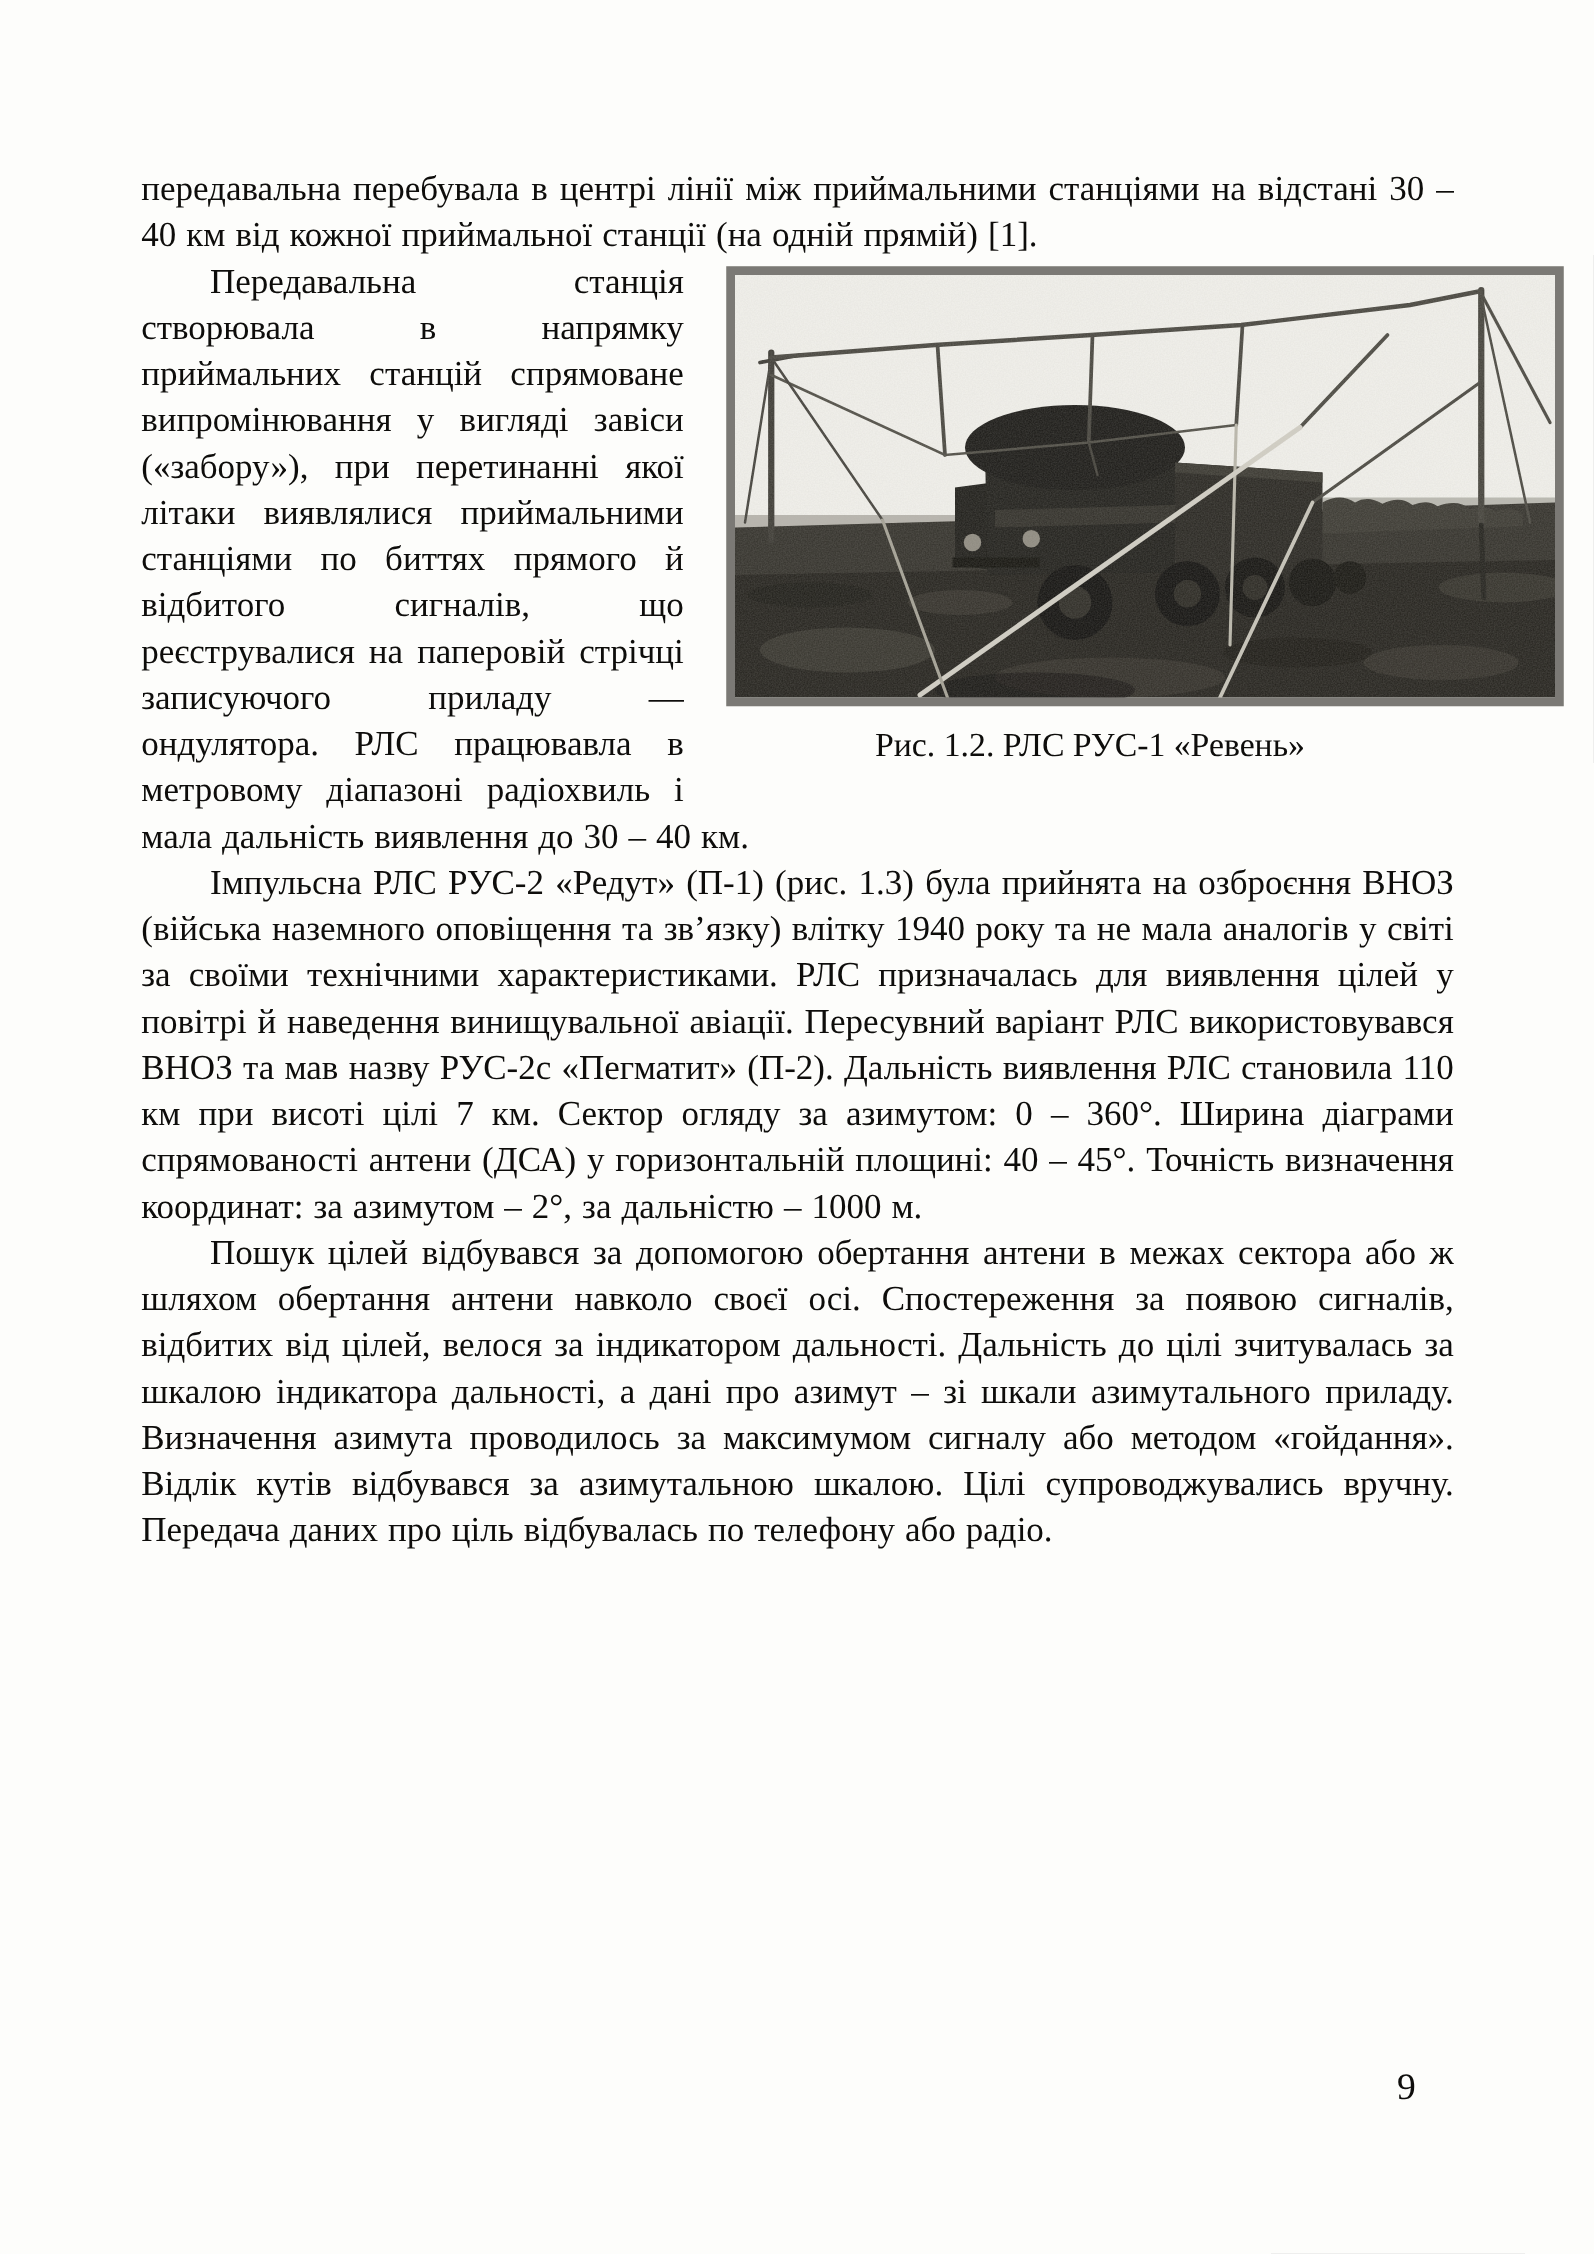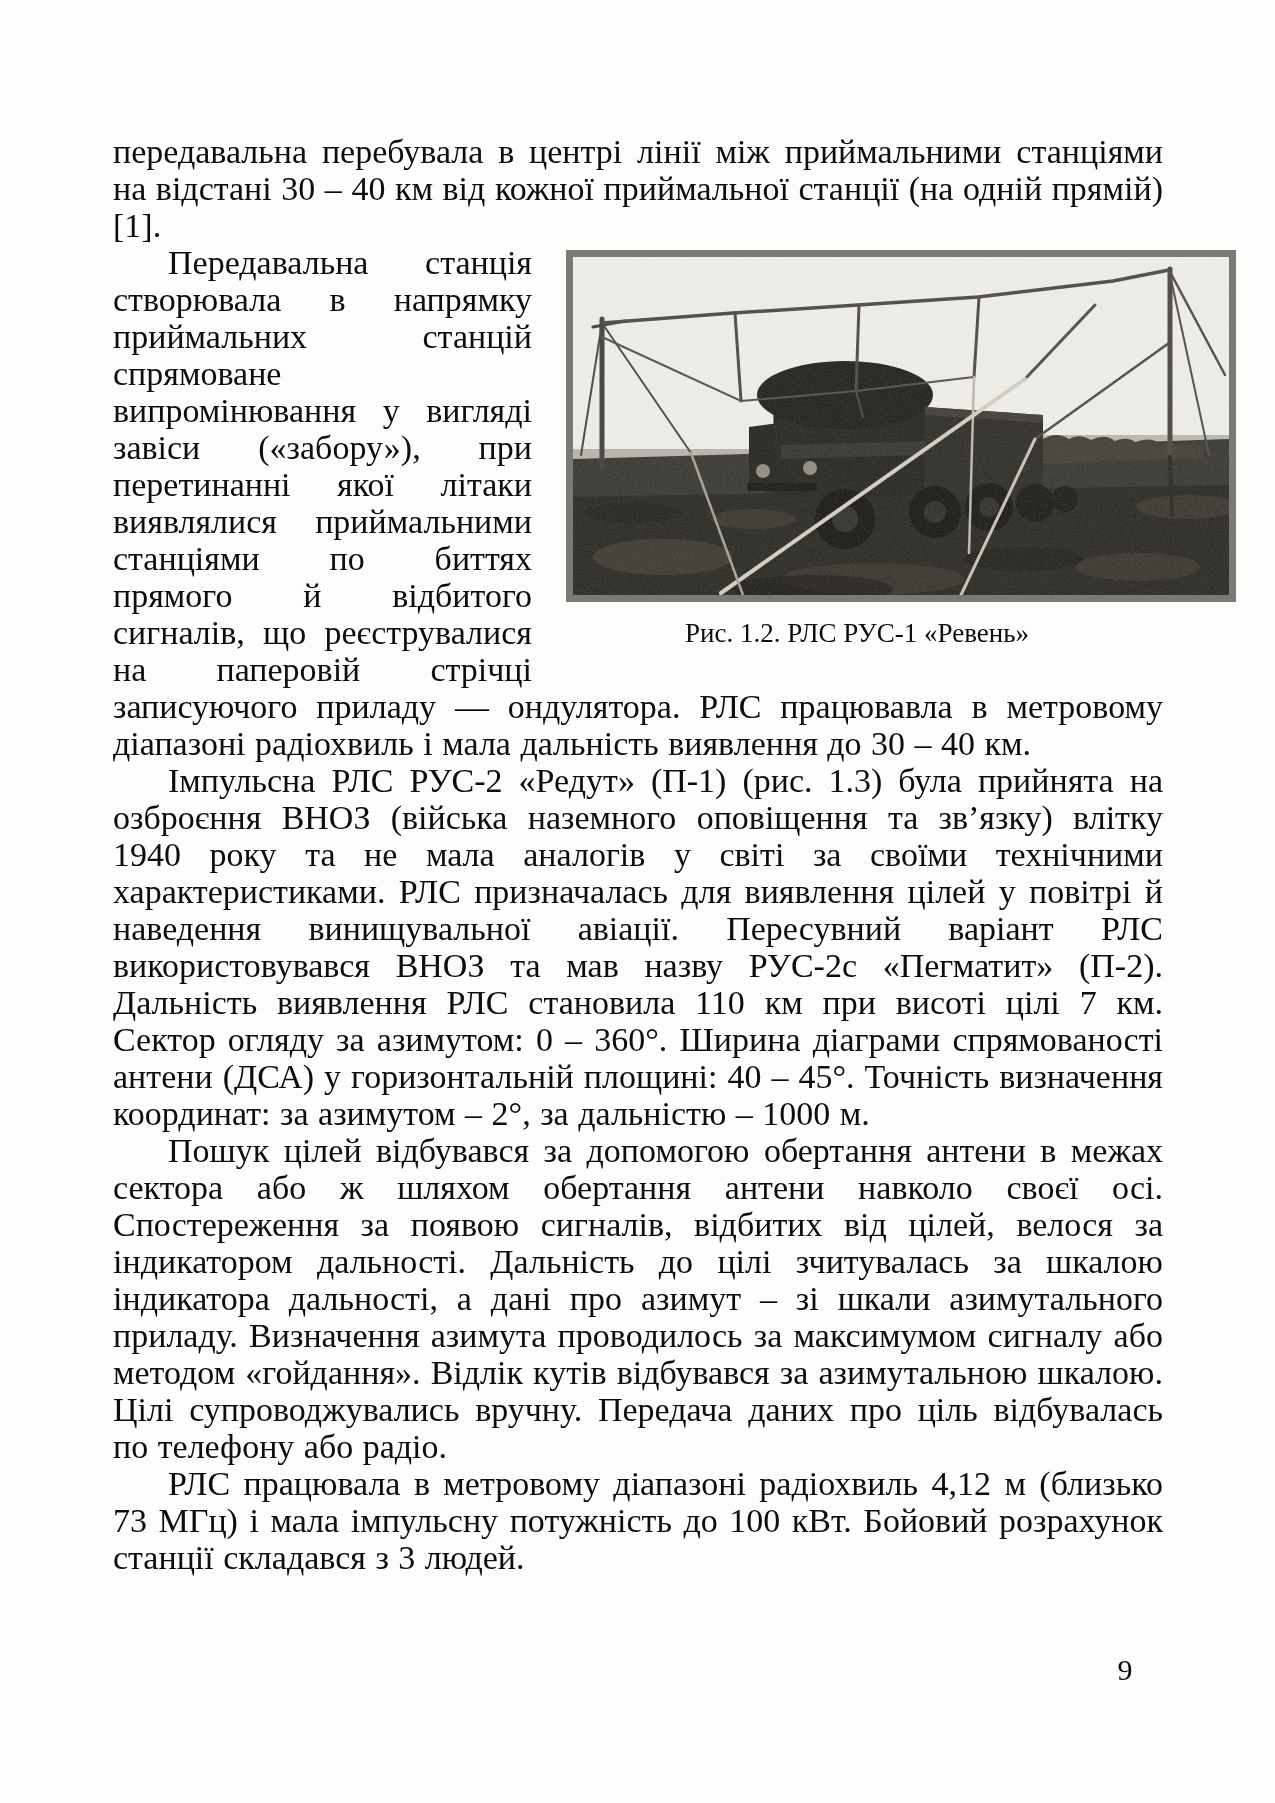--- a/index.html
+++ b/index.html
@@ -12,30 +12,30 @@
     color:#0e0d0b;
     overflow:hidden;
   }
   .content{
     position:absolute;
     left:113px;top:133px;
     width:1050px;
   }
   p.body{
     margin:0;
-    font-size:34px;
+    font-size:28px;
     line-height:37px;
     text-align:justify;
     word-spacing:1px;
   }
   p.indent{ text-indent:55px; }
   .figure{
     float:right;
     width:582px;
-    margin:6px 15px 12px 34px;
+    margin:6px 0 12px 34px;
   }
   .photo{
     width:670px;height:352px;
     border:7px solid #7b7975;
     box-sizing:border-box;
     background:#f2f1ec;
   }
   .photo svg{display:block;width:656px;height:338px;}
   .caption{
     font-size:27px;
@@ -139,17 +139,16 @@
 
           <rect x="0" y="0" width="656" height="338" filter="url(#grain)" opacity="0.4"></rect>
         </svg>
       </div>
       <div class="caption">Рис. 1.2. РЛС РУС-1 «Ревень»</div>
     </div>
 
     <p class="body indent">Передавальна станція створювала в напрямку приймальних станцій спрямоване випромінювання у вигляді завіси («забору»), при перетинанні якої літаки виявлялися приймальними станціями по биттях прямого й відбитого сигналів, що реєструвалися на паперовій стрічці записуючого приладу — ондулятора. РЛС працювавла в метровому діапазоні радіохвиль і мала дальність виявлення до 30 – 40 км.</p>
     <p class="body indent">Імпульсна РЛС РУС-2 «Редут» (П-1) (рис. 1.3) була прийнята на озброєння ВНОЗ (війська наземного оповіщення та зв’язку) влітку 1940 року та не мала аналогів у світі за своїми технічними характеристиками. РЛС призначалась для виявлення цілей у повітрі й наведення винищувальної авіації. Пересувний варіант РЛС використовувався ВНОЗ та мав назву РУС-2с «Пегматит» (П-2). Дальність виявлення РЛС становила 110 км при висоті цілі 7 км. Сектор огляду за азимутом: 0 – 360°. Ширина діаграми спрямованості антени (ДСА) у горизонтальній площині: 40 – 45°. Точність визначення координат: за азимутом – 2°, за дальністю – 1000 м.</p>
     <p class="body indent">Пошук цілей відбувався за допомогою обертання антени в межах сектора або ж шляхом обертання антени навколо своєї осі. Спостереження за появою сигналів, відбитих від цілей, велося за індикатором дальності. Дальність до цілі зчитувалась за шкалою індикатора дальності, а дані про азимут – зі шкали азимутального приладу. Визначення азимута проводилось за максимумом сигналу або методом «гойдання». Відлік кутів відбувався за азимутальною шкалою. Цілі супроводжувались вручну. Передача даних про ціль відбувалась по телефону або радіо.</p>
-    <p class="body indent">РЛС працювала в метровому діапазоні радіохвиль 4,12 м (близько 73 МГц) і мала імпульсну потужність до 100 кВт. Бойовий розрахунок станції складався з 3 людей.</p>
   </div>
 
   <div class="page-number">9</div>
 </div>
 
 </body></html>

